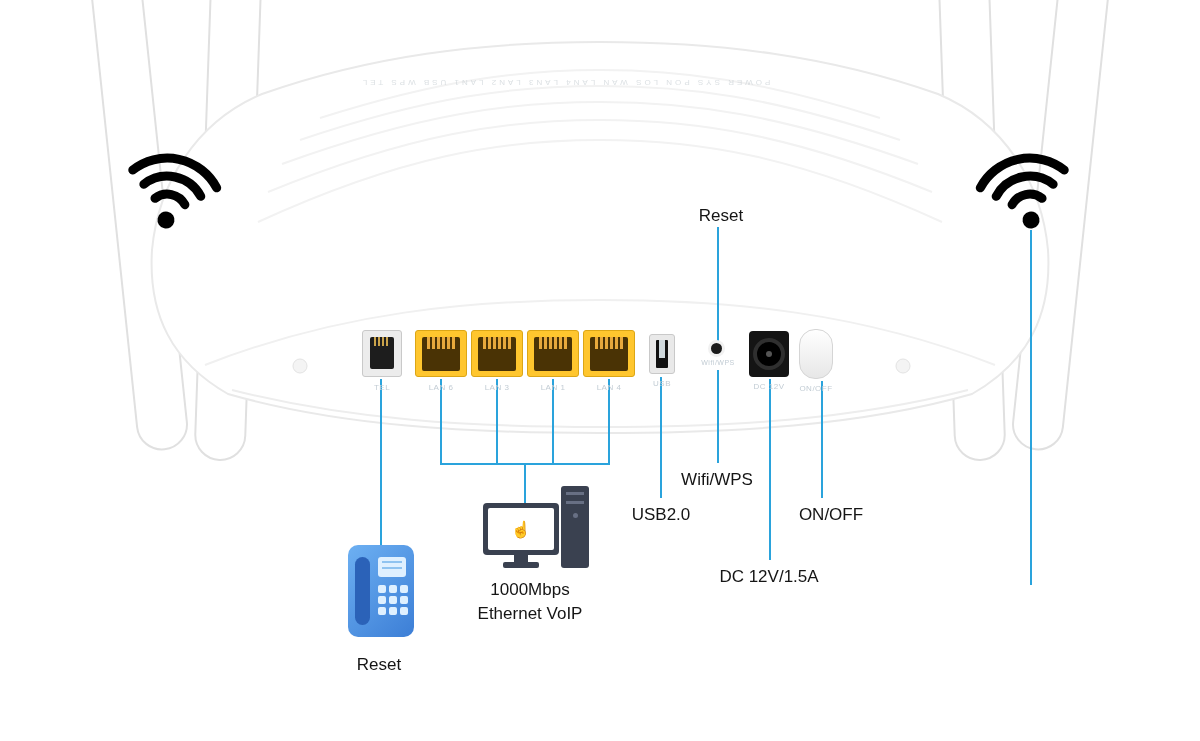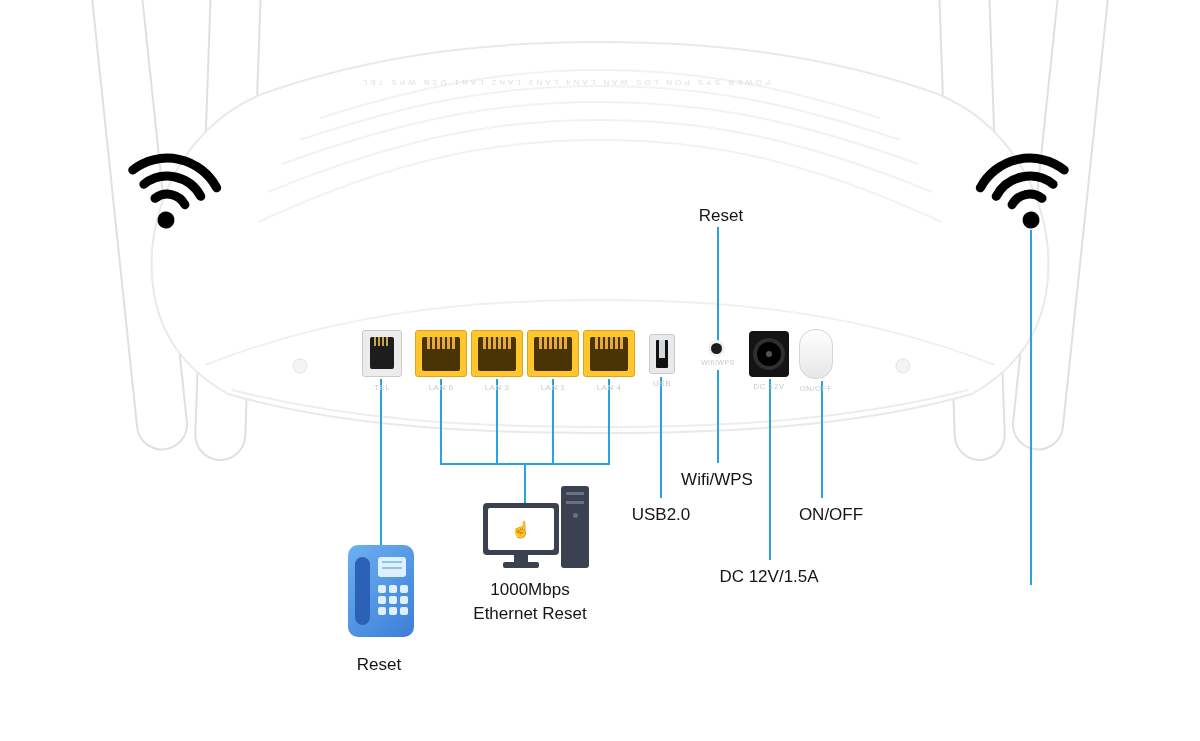--- a/index.html
+++ b/index.html
@@ -196,16 +196,16 @@
   </div>
 
   <div class="label" style="left:721px;top:204px">Reset</div>
   <div class="label" style="left:717px;top:468px">Wifi/WPS</div>
   <div class="label" style="left:661px;top:503px">USB2.0</div>
   <div class="label" style="left:831px;top:503px">ON/OFF</div>
   <div class="label" style="left:769px;top:565px">DC 12V/1.5A</div>
   <div class="label" style="left:379px;top:653px">Reset</div>
   <div class="label" style="left:530px;top:578px">
     <div>1000Mbps</div>
-    <div>Ethernet Reset</div>
+    <div>Ethernet VoIP</div>
   </div>
 
 </div>
 
 </body></html>

